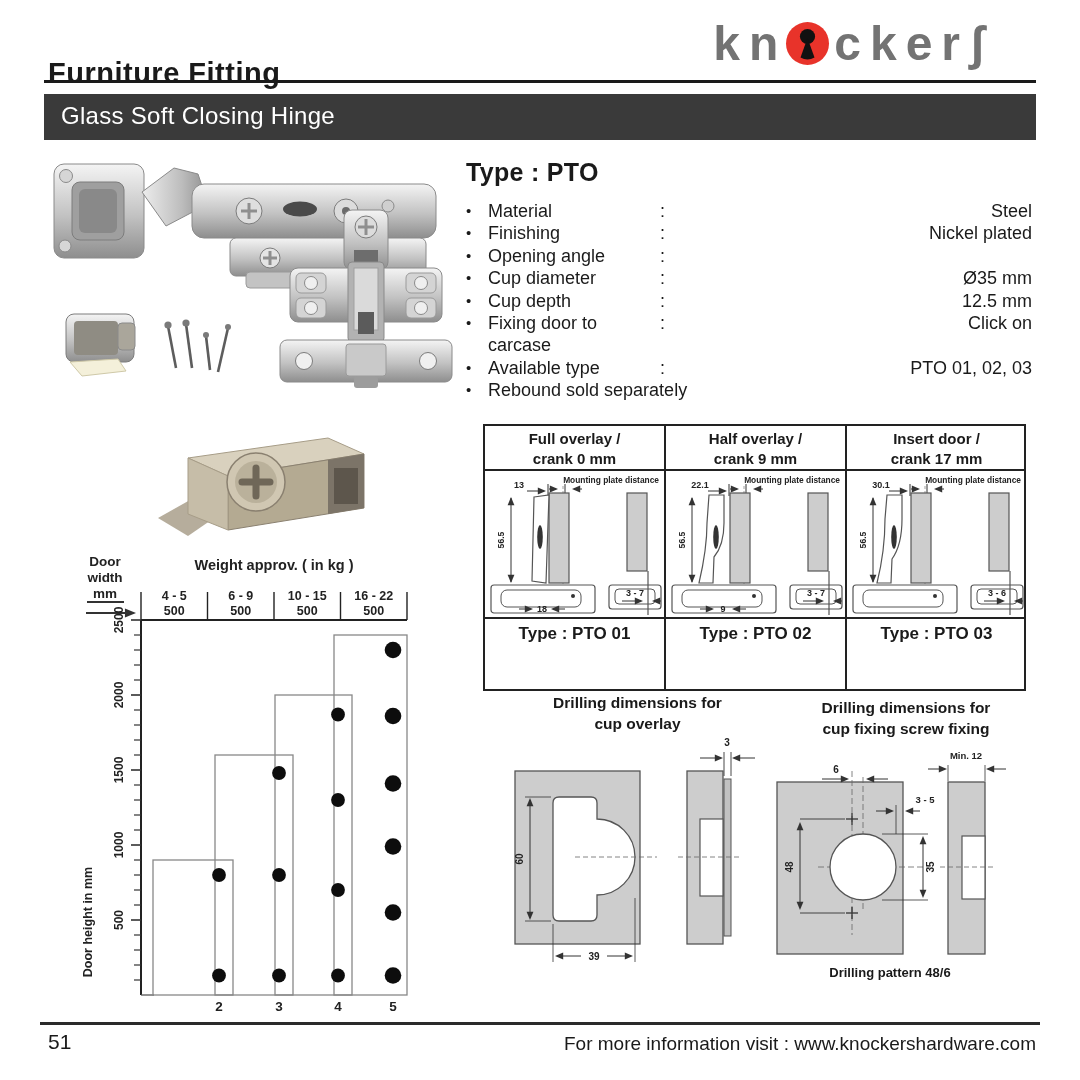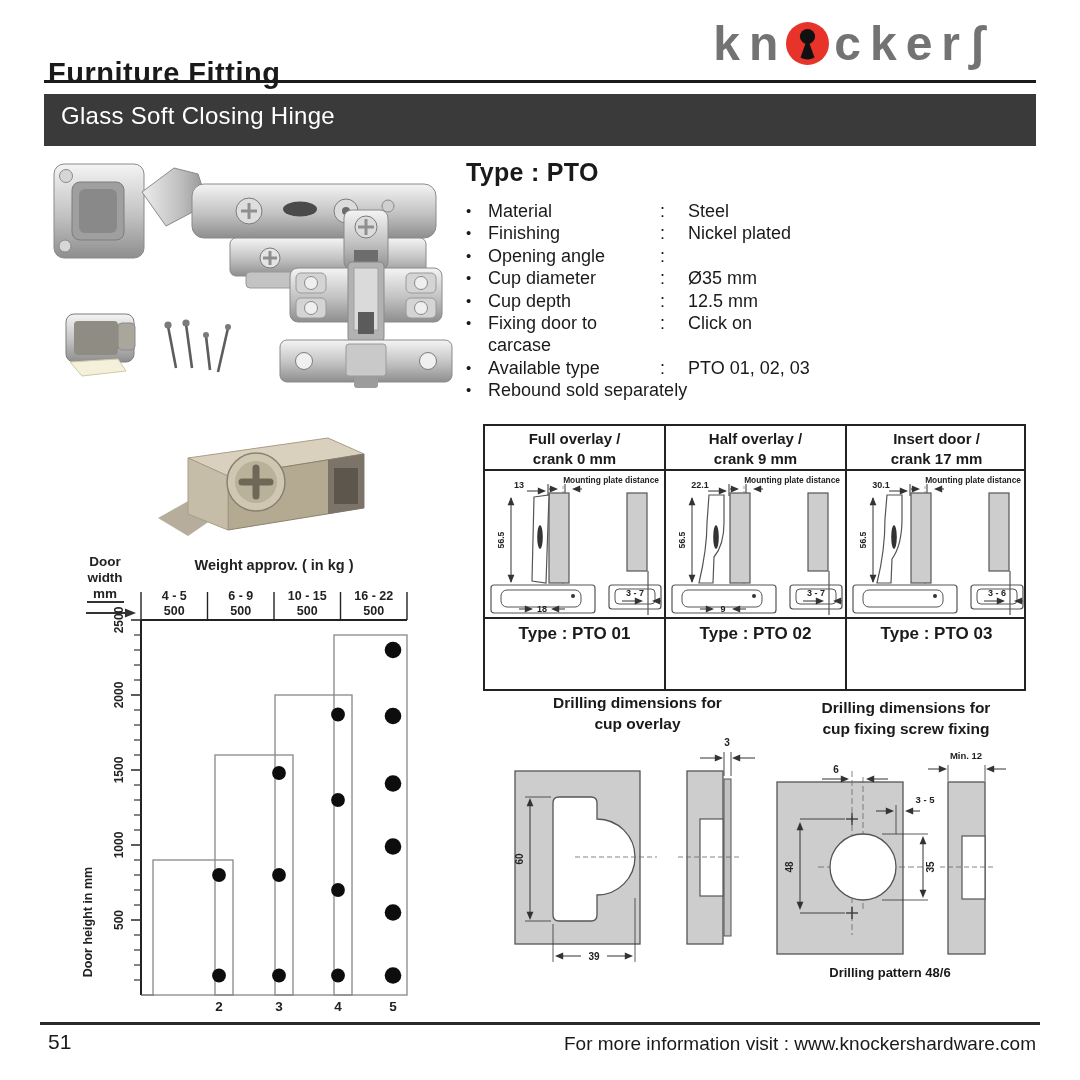--- a/index.html
+++ b/index.html
@@ -9,32 +9,32 @@
   .abs { position:absolute; }
 
   
   .page-title { left:48px; top:26px; font-size:29px; font-weight:700; letter-spacing:.5px;margin-top:31px; }
   .logo { left:678px; top:14px; width:316px; height:58px; display:flex; align-items:center; justify-content:flex-end; }
   .logo .lg-txt { font-size:48px; font-weight:700; letter-spacing:9px; color:#737373; }
   .logo .keyhole { display:inline-block; width:45px; height:45px; margin:0 4px 0 -2px; }
   .rule-top { left:44px; top:80px; width:992px; height:3px; background:#1a1a1a; }
 
   
-  .banner { left:44px; top:94px; width:992px; height:52px; background:#3a3a3a; }
+  .banner { left:44px; top:94px; width:992px; height:46px; background:#3a3a3a; }
   .banner span { display:block; margin:8px 0 0 17px; color:#fff; font-size:24px; font-weight:400; letter-spacing:.3px; }
 
   
   .spec-block { left:466px; top:158px; width:566px; }
   .spec-block h2 { font-size:25px; font-weight:700; letter-spacing:.3px; }
   .spec-rows { margin-top:13px; }
   .spec-row { display:flex; font-size:18px; line-height:22.4px; }
   .spec-row .b { width:22px; text-align:left; font-size:15px; }
   .spec-row .sl { width:172px; }
   .spec-row .sc { width:28px; }
-  .spec-row .sv { flex:1; }
+  .spec-row .sv { flex:1;text-align:right; }
   .spec-row:last-child .sl { width:auto; }
 
   
   .pto-table { left:483px; top:424px; width:543px; height:267px; border:2px solid #222; display:flex; background:#fff; }
   .pto-col { flex:1; display:flex; flex-direction:column; }
   .pto-col + .pto-col { border-left:2px solid #222; }
   .pto-head { height:45px; border-bottom:2px solid #222; text-align:center; font-size:15px; font-weight:700; line-height:20px; padding-top:3px; }
   .pto-diag { height:146px; position:relative; }
   .pto-foot { height:32px; border-top:2px solid #222; text-align:center; font-size:17px; font-weight:700; line-height:30px; }
 

